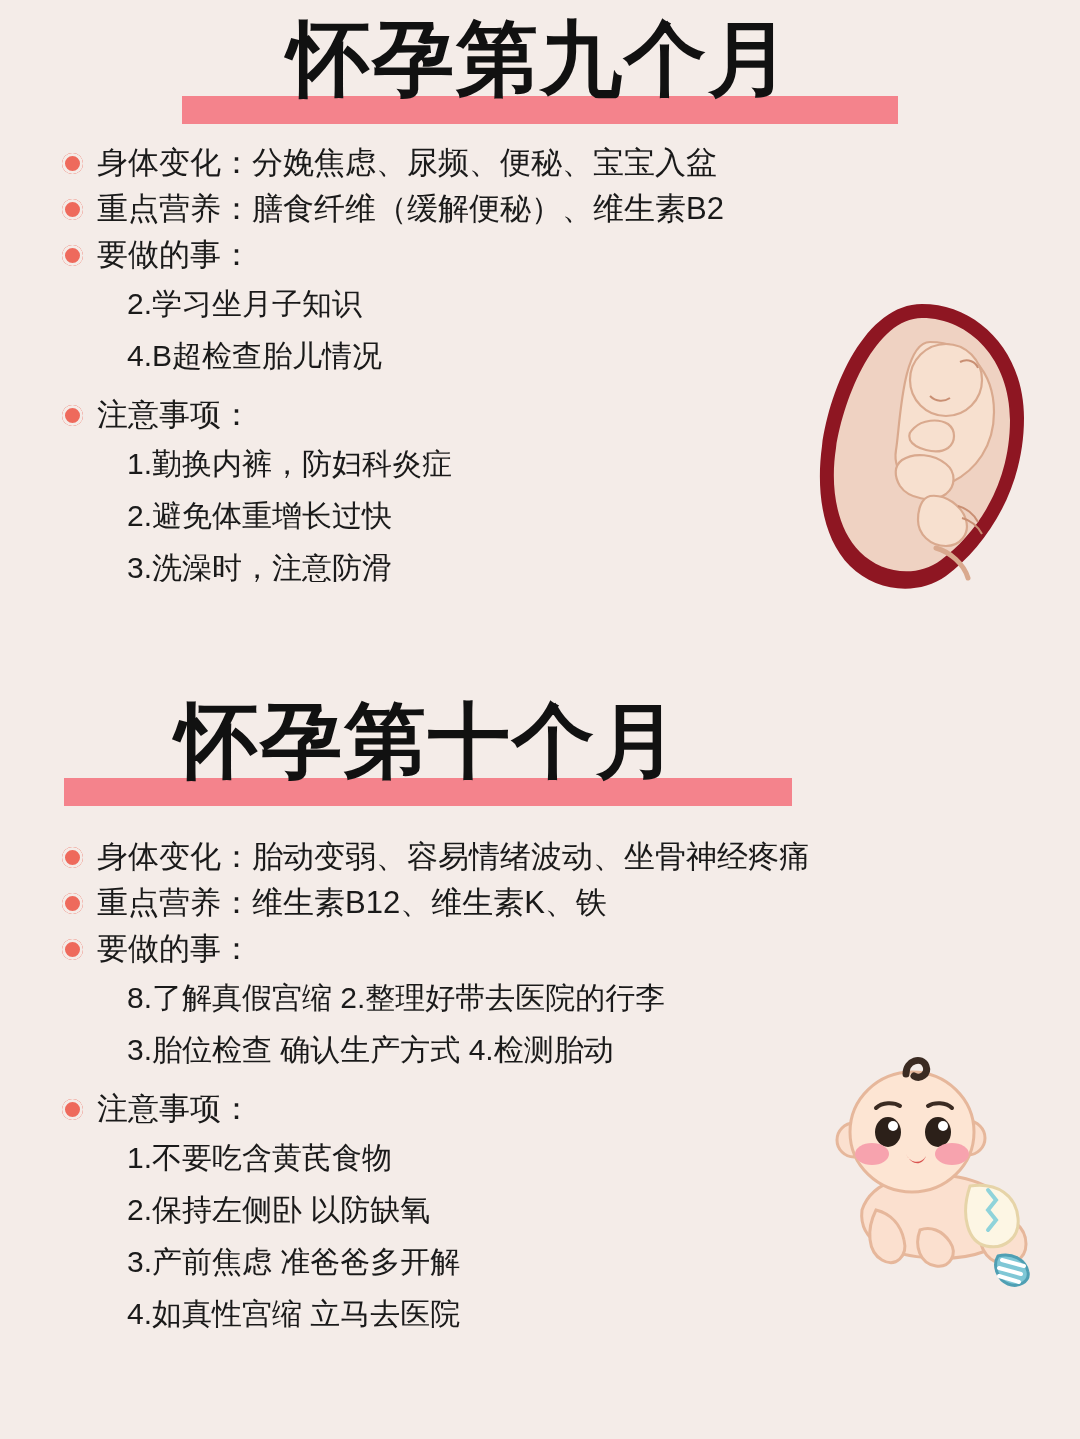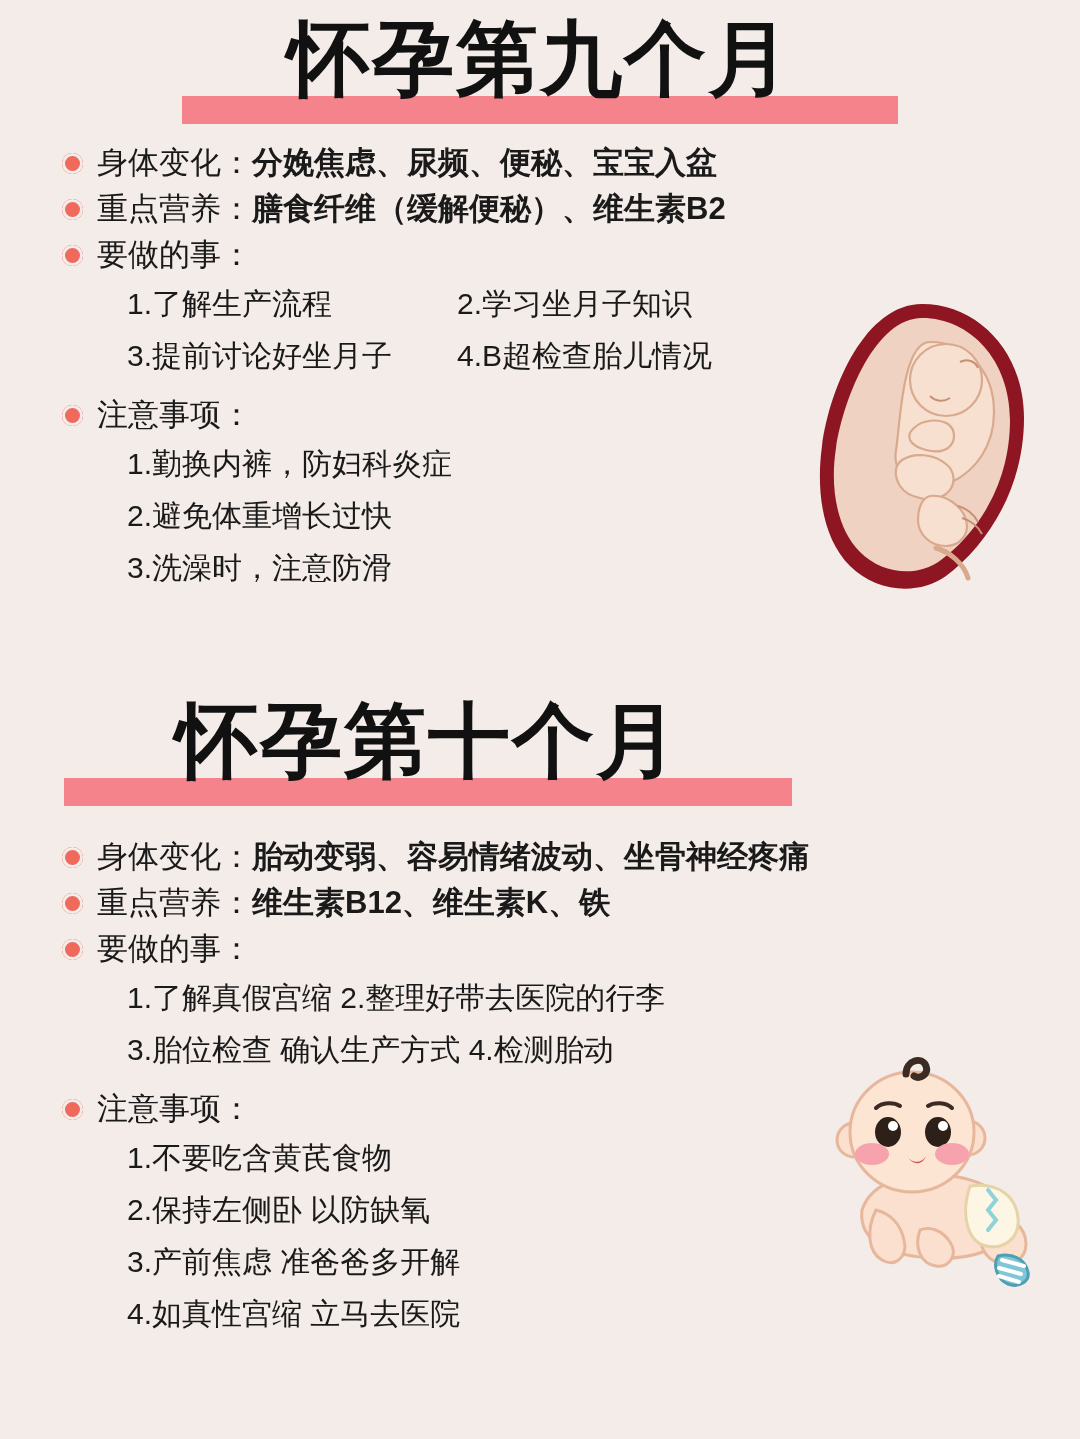--- a/index.html
+++ b/index.html
@@ -65,21 +65,20 @@
   }
   .label {
     font-weight: normal;
     font-size: 31px;
     line-height: 46px;
     white-space: nowrap;
   }
   .value {
     font-size: 31px;
     line-height: 46px;
-    font-weight: bold;
   }
   .sub {
     font-size: 30px;
     line-height: 52px;
     padding-left: 65px;
   }
   .sub-pair {
     display: flex;
     font-size: 30px;
     line-height: 52px;
@@ -140,25 +139,23 @@
         <span class="label">重点营养：</span>
         <span class="value">膳食纤维（缓解便秘）、维生素B2</span>
       </div>
 
       <div class="row">
         <span class="dot-ring"></span>
         <span class="label">要做的事：</span>
       </div>
 
       <div class="sub-pair">
-        <span class="c1">1.了解生产流程</span>
         <span class="c2">2.学习坐月子知识</span>
       </div>
       <div class="sub-pair">
-        <span class="c1">3.提前讨论好坐月子</span>
         <span class="c2">4.B超检查胎儿情况</span>
       </div>
 
       <div class="row" style="margin-top:10px;">
         <span class="dot-ring"></span>
         <span class="label">注意事项：</span>
       </div>
 
       <div class="sub">1.勤换内裤，防妇科炎症</div>
       <div class="sub">2.避免体重增长过快</div>
@@ -206,21 +203,21 @@
         <span class="dot-ring"></span>
         <span class="label">重点营养：</span>
         <span class="value">维生素B12、维生素K、铁</span>
       </div>
 
       <div class="row">
         <span class="dot-ring"></span>
         <span class="label">要做的事：</span>
       </div>
 
-      <div class="sub">1.了解真假宫缩  2.整理好带去医院的行李</div>
+      <div class="sub">8.了解真假宫缩  2.整理好带去医院的行李</div>
       <div class="sub">3.胎位检查 确认生产方式  4.检测胎动</div>
 
       <div class="row" style="margin-top:10px;">
         <span class="dot-ring"></span>
         <span class="label">注意事项：</span>
       </div>
 
       <div class="sub">1.不要吃含黄芪食物</div>
       <div class="sub">2.保持左侧卧 以防缺氧</div>
       <div class="sub">3.产前焦虑 准爸爸多开解</div>

